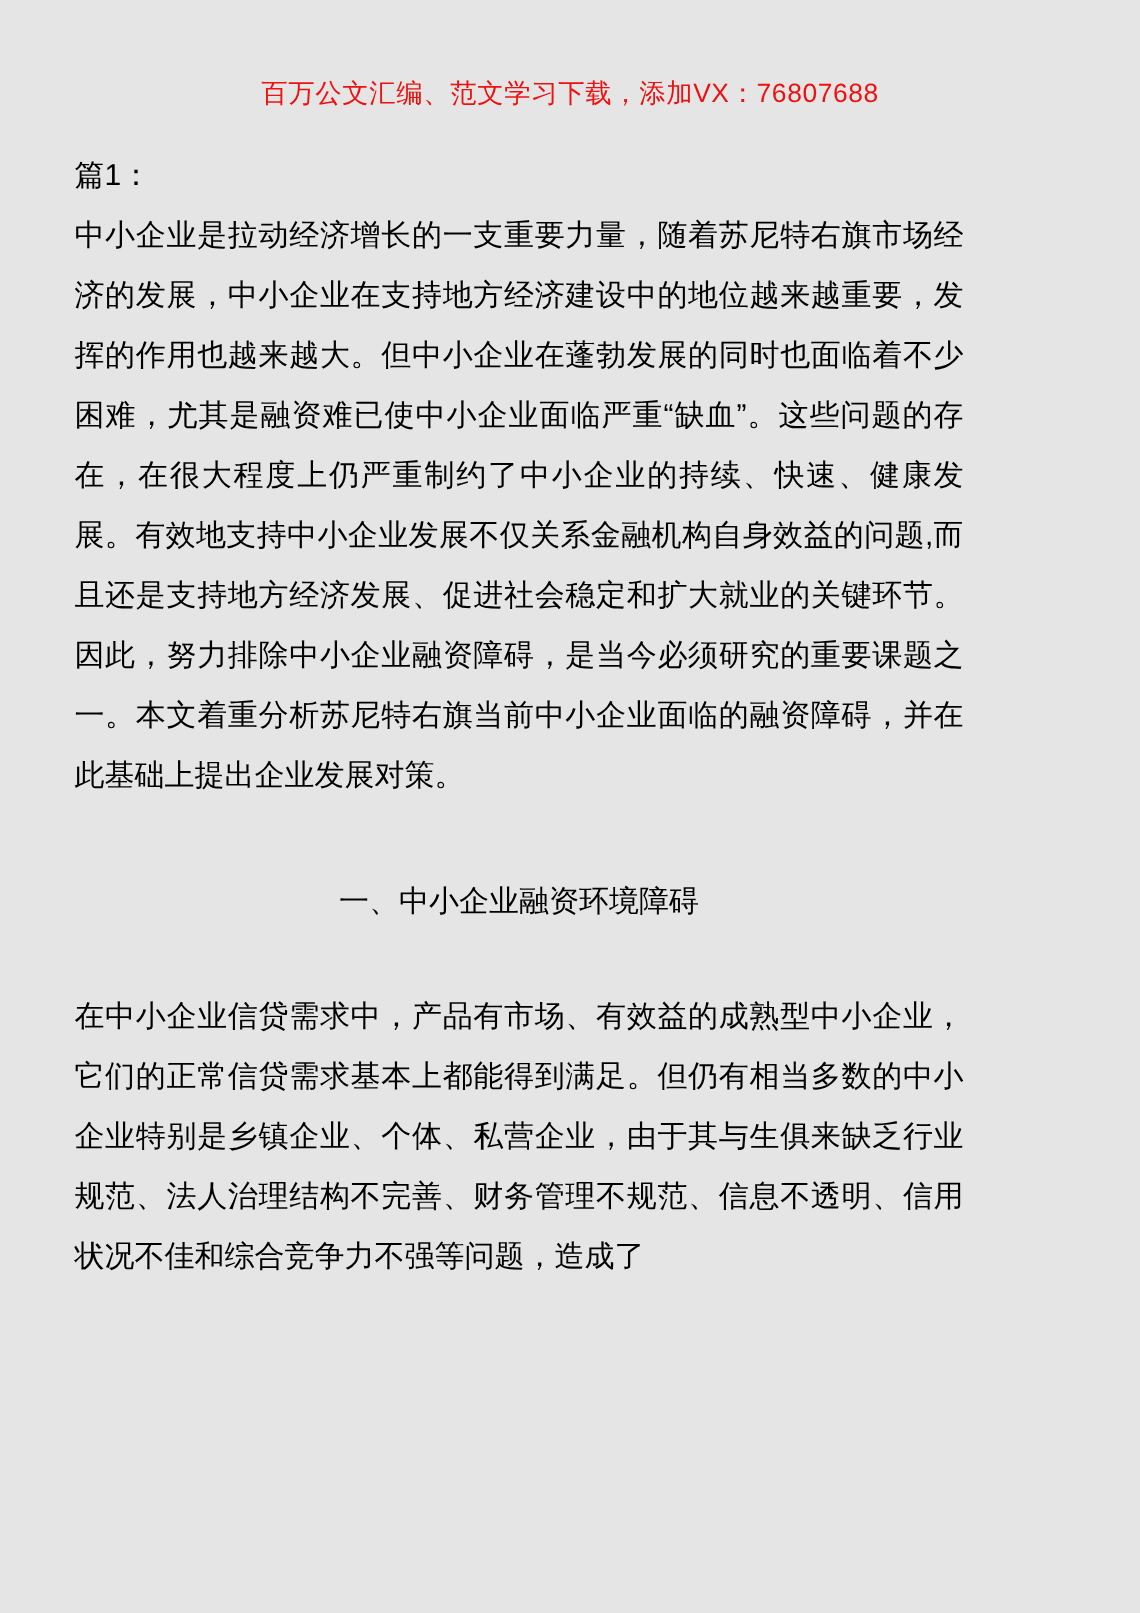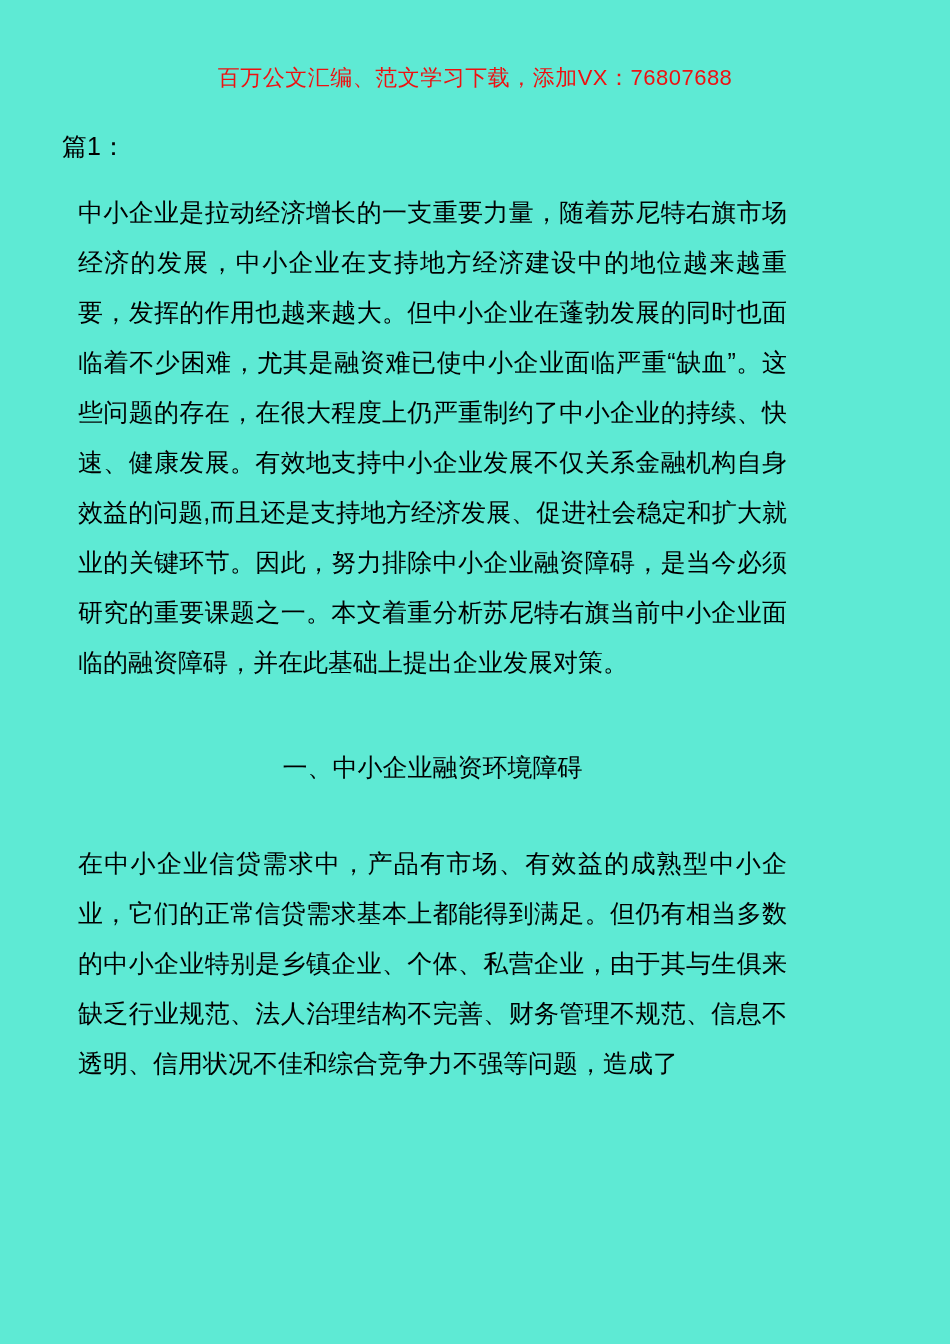--- a/index.html
+++ b/index.html
@@ -4,21 +4,21 @@
 <style>
   html, body {
     margin: 0;
     padding: 0;
     background: #ffffff;
   }
   .page {
     position: relative;
     width: 950px;
     height: 1344px;
-    background: #5eead4;
+    background: #e5e5e5;
     overflow: hidden;
     font-family: "Liberation Sans", "DejaVu Sans", sans-serif;
     color: #000000;
     box-sizing: border-box;
   }
   .promo {
     padding-top: 63px;
     text-align: center;
     font-size: 22px;
     line-height: 30px;
@@ -28,21 +28,21 @@
   .content {
     padding: 0 147px 0 62px;
   }
   .piece-label {
     margin: 28px 0 0 0;
     font-size: 25px;
     line-height: 50px;
     text-align: left;
   }
   .para {
-    margin: 16px;
+    margin: 0;
     font-size: 25px;
     line-height: 50px;
     text-align: justify;
     text-justify: inter-ideograph;
   }
   .section-heading {
     margin: 55px 0 0 0;
     font-size: 25px;
     line-height: 50px;
     text-align: center;

